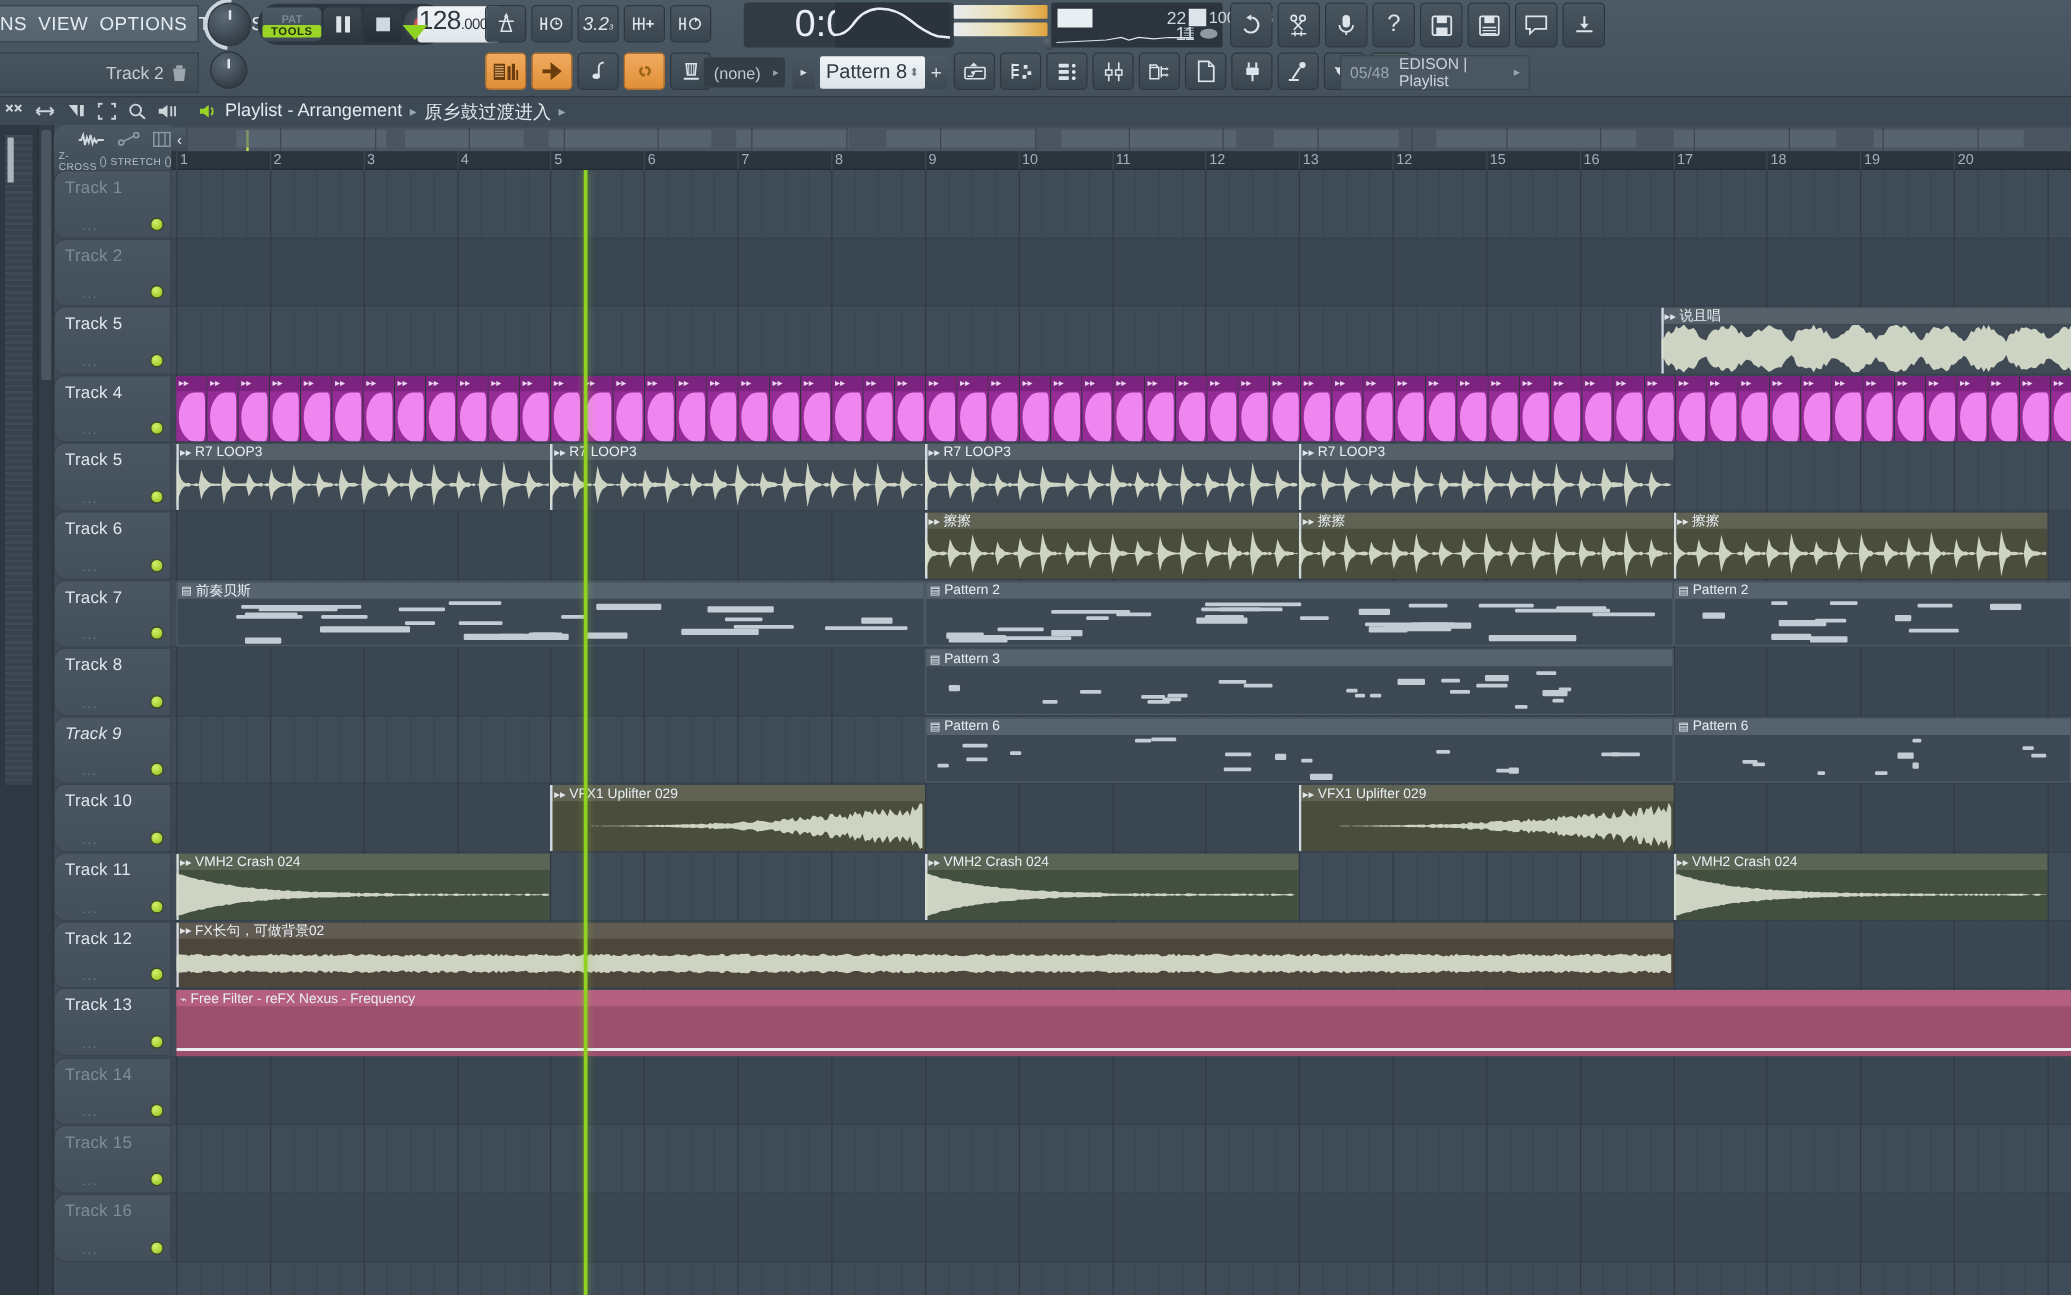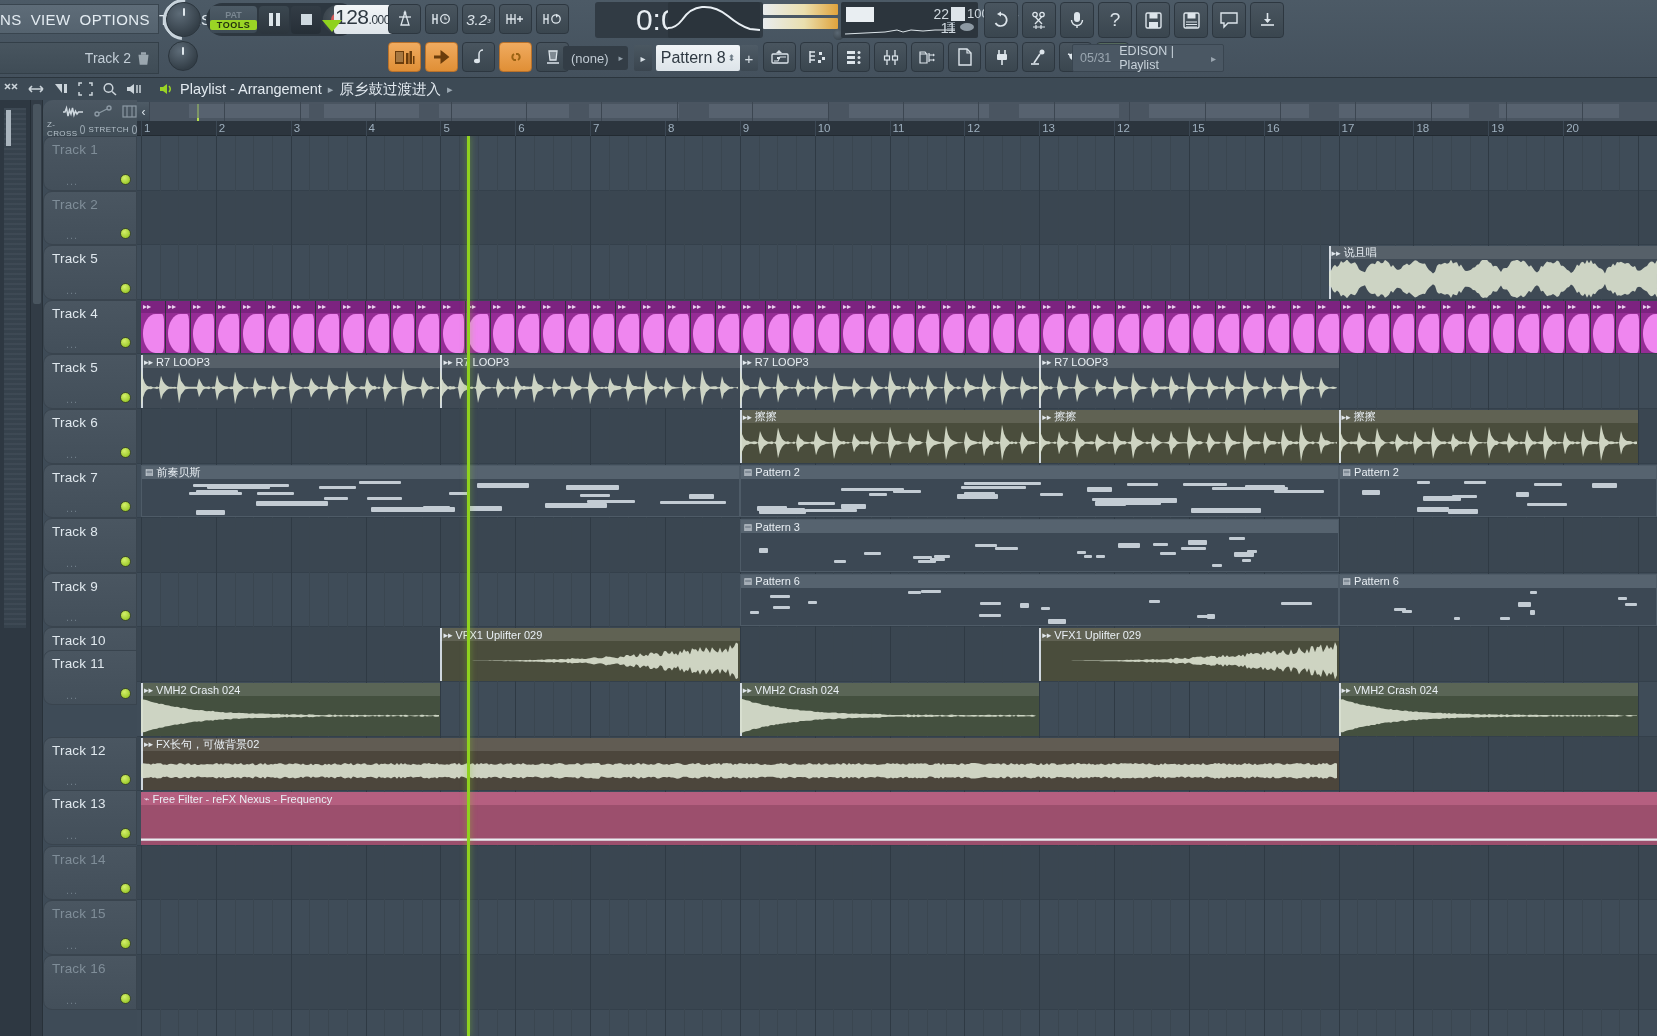--- a/index.html
+++ b/index.html
@@ -602,21 +602,21 @@
     <div class="sqbtn" style="background:linear-gradient(#556a5d,#44564b)">
       <svg width="19" height="17" viewBox="0 0 19 17">
           <path d="M1 2 h3 l2.5 9 h9 l2-6 H5" fill="none" stroke="#dde5eb" stroke-width="1.4"></path>
           <circle cx="8" cy="14" r="1.4" fill="#dde5eb"></circle>
           <circle cx="15" cy="14" r="1.4" fill="#dde5eb"></circle>
         </svg>
     </div>
   </div>
 
   <div class="mixer-tag">
-    <span class="date">05/31</span>
+    <span class="date">05/48</span>
     <span>EDISON | Playlist</span>
     <span class="arrow">▸</span>
   </div>
 </div>
 
 <div id="plhdr">
   <svg class="plico" width="15" height="14" viewBox="0 0 15 14">
       <path d="M1 2 l5 5 M6 2 l-5 5" stroke="#dbe3e9" stroke-width="1.6"></path>
       <path d="M8 2 l5 5 M13 2 l-5 5" stroke="#dbe3e9" stroke-width="1.6"></path>
     </svg>
@@ -715,31 +715,31 @@
     <div class="trk" style="top: 327.6px;">
       <span class="tname">Track 7</span>
       <span class="dots">...</span>
       <span class="led"></span>
     </div>
     <div class="trk" style="top: 382.2px;">
       <span class="tname">Track 8</span>
       <span class="dots">...</span>
       <span class="led"></span>
     </div>
-    <div class="trk" style="top: 436.8px;">
+    <div class="trk" style="top: 436.8px; font-style: italic;">
       <span class="tname">Track 9</span>
       <span class="dots">...</span>
       <span class="led"></span>
     </div>
     <div class="trk" style="top: 491.4px;">
       <span class="tname">Track 10</span>
       <span class="dots">...</span>
       <span class="led"></span>
     </div>
-    <div class="trk" style="top: 514px;">
+    <div class="trk" style="top: 546px;">
       <span class="tname">Track 11</span>
       <span class="dots">...</span>
       <span class="led"></span>
     </div>
     <div class="trk" style="top: 600.6px;">
       <span class="tname">Track 12</span>
       <span class="dots">...</span>
       <span class="led"></span>
     </div>
     <div class="trk" style="top: 654px;">

